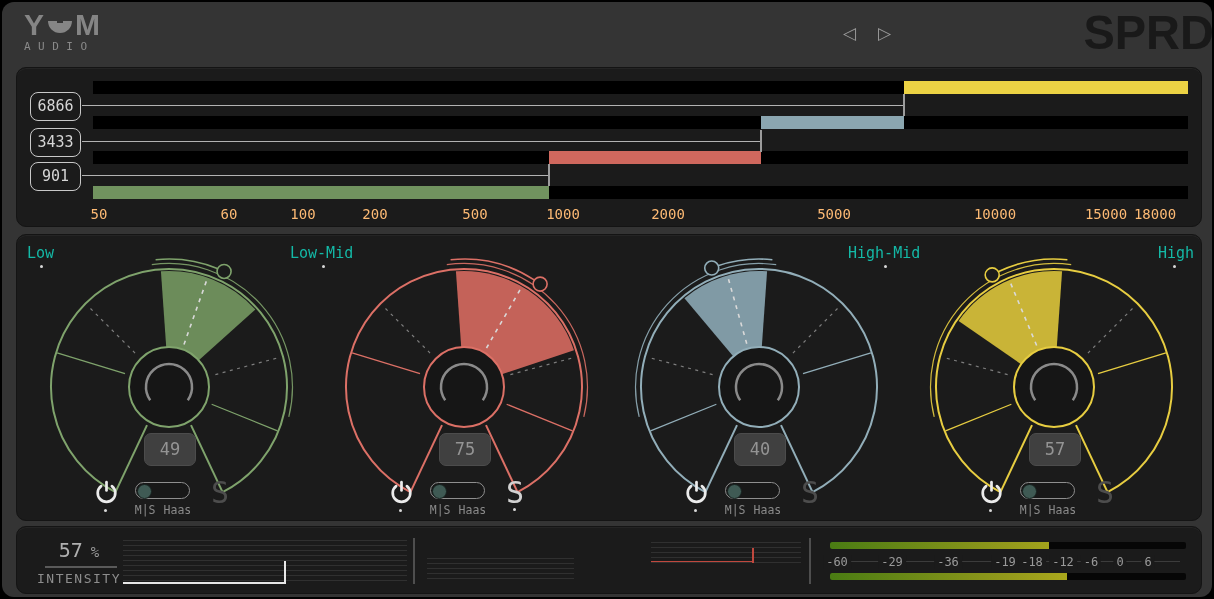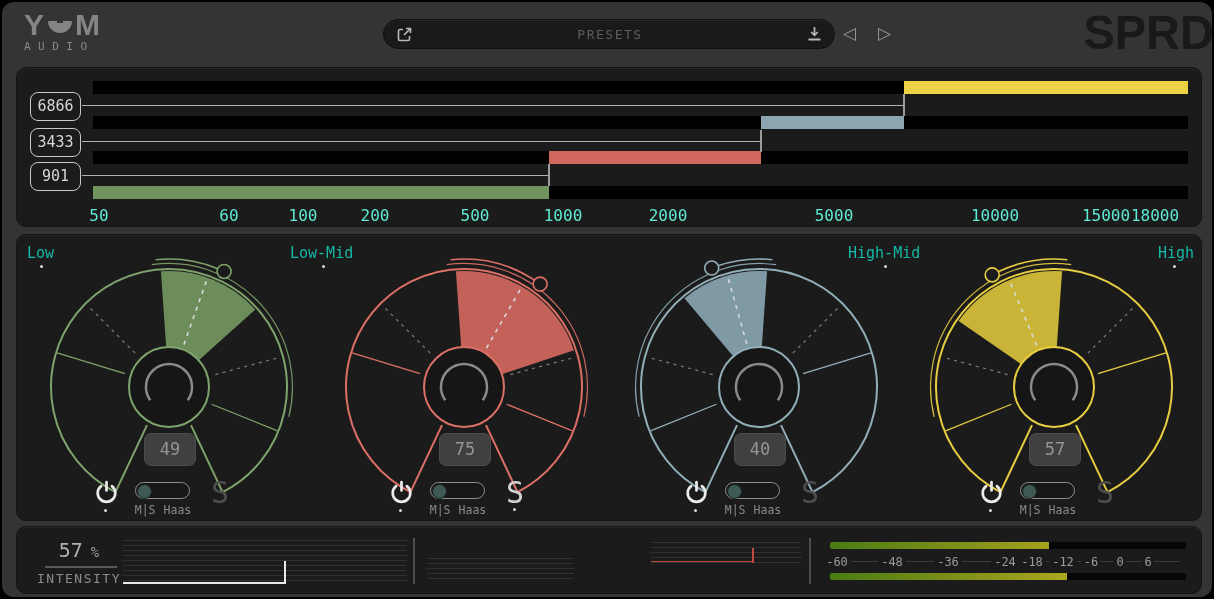--- a/index.html
+++ b/index.html
@@ -20,21 +20,21 @@
   .panel{position:absolute;left:14px;width:1186px;background:#1b1b1b;border:1px solid #141414;border-radius:10px;box-sizing:border-box;box-shadow:inset 0 1px 0 rgba(255,255,255,.045);}
   .panel-spectrum{top:65px;height:160px;}
   .panel-dials{top:232px;height:287px;}
   .panel-footer{top:524px;height:68px;}
   
   .track{position:absolute;left:76px;width:1095px;height:13px;background:#000;}
   .seg{position:absolute;height:13px;}
   .xo-box{position:absolute;left:13px;width:49px;height:27px;border:1.5px solid #c9c9c9;border-radius:8px;color:#d6d6d6;font-size:15px;text-align:center;line-height:27px;background:#1b1b1b;box-sizing:content-box;cursor:ew-resize;}
   .xo-line{position:absolute;left:65px;height:1.5px;background:#b3b3b3;}
   .xo-tick{position:absolute;width:2.5px;height:22px;background:#9c9c9c;cursor:ew-resize;}
-  .axis-tick{position:absolute;top:138px;transform:translateX(-50%);color:#5eead4;font-size:16px;}
+  .axis-tick{position:absolute;top:138px;transform:translateX(-50%);color:#fdba74;font-size:14px;}
   
   .dial{position:absolute;top:0;width:296px;height:287px;}
   .dial svg{position:absolute;left:0;top:0;}
   .band-label{position:absolute;top:9px;color:#14b8a6;font-size:15px;}
   .dot{position:absolute;width:3px;height:3px;border-radius:50%;background:#d8d8d8;}
   .dial-value{position:absolute;left:123px;top:198px;width:50px;height:31px;border:1.5px solid #4c4c4c;border-radius:7px;color:#949494;font-size:17px;text-align:center;line-height:31px;background:#404040;cursor:text;}
   .power-btn{position:absolute;left:72px;top:243px;background:none;border:none;padding:0;cursor:pointer;}
   .toggle{position:absolute;left:114px;top:247px;width:55px;height:17px;border:1.5px solid #8f8f8f;border-radius:10px;background:#181818;box-sizing:border-box;cursor:pointer;}
   .toggle-knob{position:absolute;left:1px;top:0.5px;width:13px;height:13px;border-radius:50%;background:#3f5a54;border:1px solid #17211f;}
   .toggle-labels{position:absolute;left:103px;top:268px;width:78px;text-align:center;color:#8a8a8a;font-size:11.5px;white-space:nowrap;}
@@ -77,35 +77,20 @@
         <span>Y</span>
         <svg class="bowl" width="26" height="15" viewBox="0 0 26 15">
           <path d="M1,1 L25,1 A12,12 0 0 1 1,1 Z" fill="#858585"></path>
           <rect x="10" y="0" width="6" height="3" fill="#343434"></rect>
         </svg>
         <span>M</span>
       </div>
       <div class="brand-sub">AUDIO</div>
     </div>
 
-    <div class="preset-bar">
-      <button class="icon-btn">
-        <svg width="17" height="17" viewBox="0 0 17 17" fill="none" stroke="#b9b9b9" stroke-width="1.6">
-          <path d="M7,3.5 H4 A1.5,1.5 0 0 0 2.5,5 V13 A1.5,1.5 0 0 0 4,14.5 H12 A1.5,1.5 0 0 0 13.5,13 V10"></path>
-          <path d="M8,9 L14,3 M10,2.5 H14.5 V7"></path>
-        </svg>
-      </button>
-      <span class="preset-label">PRESETS</span>
-      <button class="icon-btn">
-        <svg width="15" height="16" viewBox="0 0 15 16" fill="none" stroke="#b9b9b9" stroke-width="1.7">
-          <path d="M7.5,1 V9 M4.2,6 L7.5,9.3 L10.8,6"></path>
-          <path d="M1.5,13.5 H13.5" stroke-width="2"></path>
-        </svg>
-      </button>
-    </div>
     <button class="nav-arrow" style="left:841px;">◁</button>
     <button class="nav-arrow" style="left:876px;">▷</button>
 
     <div class="logo-sprd">SPRD</div>
   </div>
 
   <div class="panel panel-spectrum" id="spectrum">
     <div class="track" style="top:13px;"></div>
     <div class="track" style="top:48px;"></div>
     <div class="track" style="top:83px;"></div>
@@ -291,23 +276,23 @@
     <div class="v-div" style="left:792px;"></div>
     <div class="foot-sec meter" id="meter">
       <div class="meter-bar" style="top:3px;">
           <div class="meter-fill" id="fillL" style="background: linear-gradient(90deg, rgb(74, 124, 19), rgb(147, 153, 27), rgb(217, 197, 31)) 0% 0% / 356px 100%; width: 61.5%;"></div>
         </div>
       <div class="meter-axis-line"></div>
       <div class="meter-bar" style="top:34px;">
           <div class="meter-fill" id="fillR" style="background: linear-gradient(90deg, rgb(74, 124, 19), rgb(147, 153, 27), rgb(217, 197, 31)) 0% 0% / 356px 100%; width: 66.5%;"></div>
         </div>
     <div class="meter-tick" style="left: 7px;">-60</div>
-        <div class="meter-tick" style="left: 62px;">-48</div>
+        <div class="meter-tick" style="left: 62px;">-29</div>
         <div class="meter-tick" style="left: 118px;">-36</div>
-        <div class="meter-tick" style="left: 175px;">-24</div>
+        <div class="meter-tick" style="left: 175px;">-19</div>
         <div class="meter-tick" style="left: 202px;">-18</div>
         <div class="meter-tick" style="left: 233px;">-12</div>
         <div class="meter-tick" style="left: 261px;">-6</div>
         <div class="meter-tick" style="left: 290px;">0</div>
         <div class="meter-tick" style="left: 318px;">6</div>
       </div>
   </div>
 
 </div>
 

